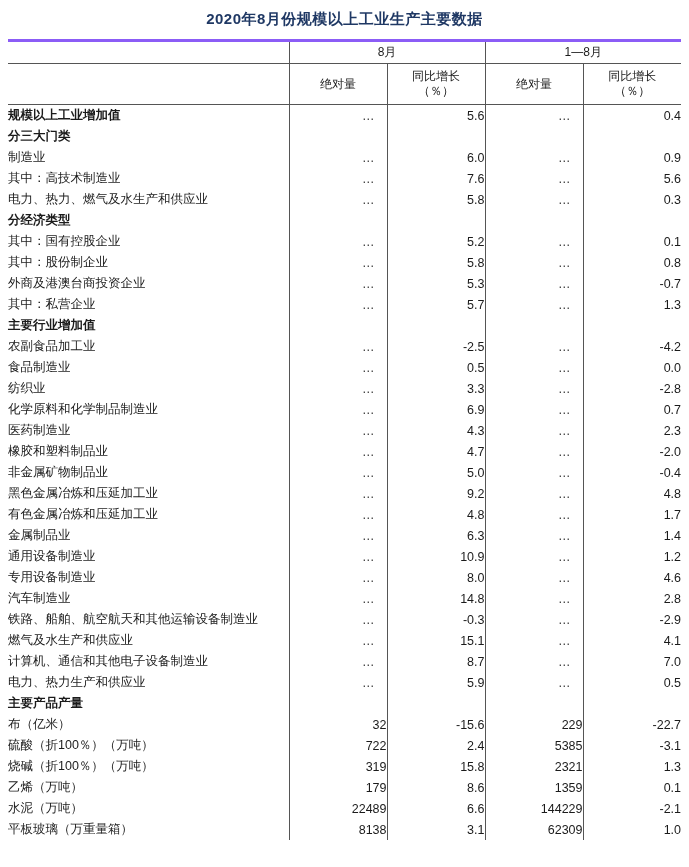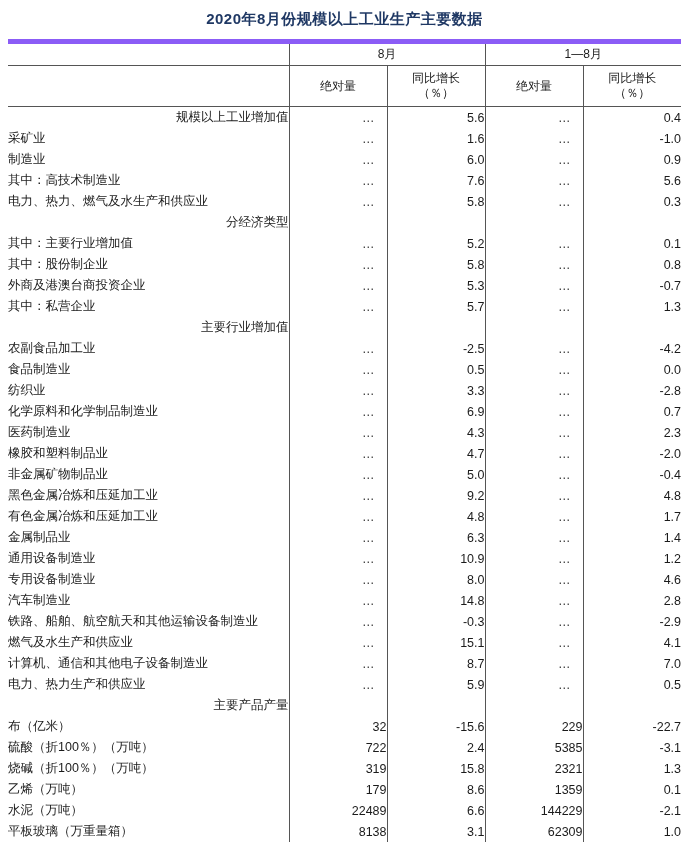--- a/index.html
+++ b/index.html
@@ -34,21 +34,21 @@
     width: 673px;
     margin-left: 8px;
     table-layout: fixed;
     font-size: 12px;
   }
   table.data td, table.data th {
     padding: 0;
     margin: 0;
   }
   .hdr-top td {
-    border-top: 5px solid #8b5cf6;
+    border-top: 3px solid #8b5cf6;
     border-bottom: 1px solid #555;
     height: 21px;
     text-align: center;
     font-size: 12px;
     vertical-align: middle;
   }
   .hdr-sub td {
     border-bottom: 1px solid #555;
     height: 40px;
     text-align: center;
@@ -74,21 +74,21 @@
   td.num {
     text-align: right;
     padding-right: 10px;
     white-space: nowrap;
   }
   td.num.dots {
     text-align: right;
     padding-right: 12px;
     color: #333;
   }
-  .bold { font-weight: normal; text-align: right; }
+  .bold { font-weight: bold; }
   .ind1 { padding-left: 18px; }
   .ind2 { padding-left: 32px; }
   .ind3 { padding-left: 46px; }
   .sep-cell {
     border-left: 1px solid #555;
   }
 </style>
 </head>
 <body>
 
@@ -126,25 +126,25 @@
     </tbody>
     <tbody id="rows-body">
         <tr class="row">
           <td class="lbl bold">规模以上工业增加值</td>
           <td class="num sep-cell dots">…</td>
           <td class="num sep-cell">5.6</td>
           <td class="num sep-cell dots">…</td>
           <td class="num sep-cell">0.4</td>
         </tr>
         <tr class="row">
-          <td class="lbl ind1">采矿业</td>
-          <td class="num sep-cell dots">…</td>
-          <td class="num sep-cell">1.6</td>
-          <td class="num sep-cell dots">…</td>
-          <td class="num sep-cell">-1.0</td>
+          <td class="lbl bold">分三大门类</td>
+          <td class="num sep-cell"></td>
+          <td class="num sep-cell"></td>
+          <td class="num sep-cell"></td>
+          <td class="num sep-cell"></td>
         </tr>
         <tr class="row">
           <td class="lbl ind1">制造业</td>
           <td class="num sep-cell dots">…</td>
           <td class="num sep-cell">6.0</td>
           <td class="num sep-cell dots">…</td>
           <td class="num sep-cell">0.9</td>
         </tr>
         <tr class="row">
           <td class="lbl ind2">其中：高技术制造业</td>
@@ -161,21 +161,21 @@
           <td class="num sep-cell">0.3</td>
         </tr>
         <tr class="row">
           <td class="lbl bold">分经济类型</td>
           <td class="num sep-cell"></td>
           <td class="num sep-cell"></td>
           <td class="num sep-cell"></td>
           <td class="num sep-cell"></td>
         </tr>
         <tr class="row">
-          <td class="lbl ind1">其中：主要行业增加值</td>
+          <td class="lbl ind1">其中：国有控股企业</td>
           <td class="num sep-cell dots">…</td>
           <td class="num sep-cell">5.2</td>
           <td class="num sep-cell dots">…</td>
           <td class="num sep-cell">0.1</td>
         </tr>
         <tr class="row">
           <td class="lbl ind1">其中：股份制企业</td>
           <td class="num sep-cell dots">…</td>
           <td class="num sep-cell">5.8</td>
           <td class="num sep-cell dots">…</td>

